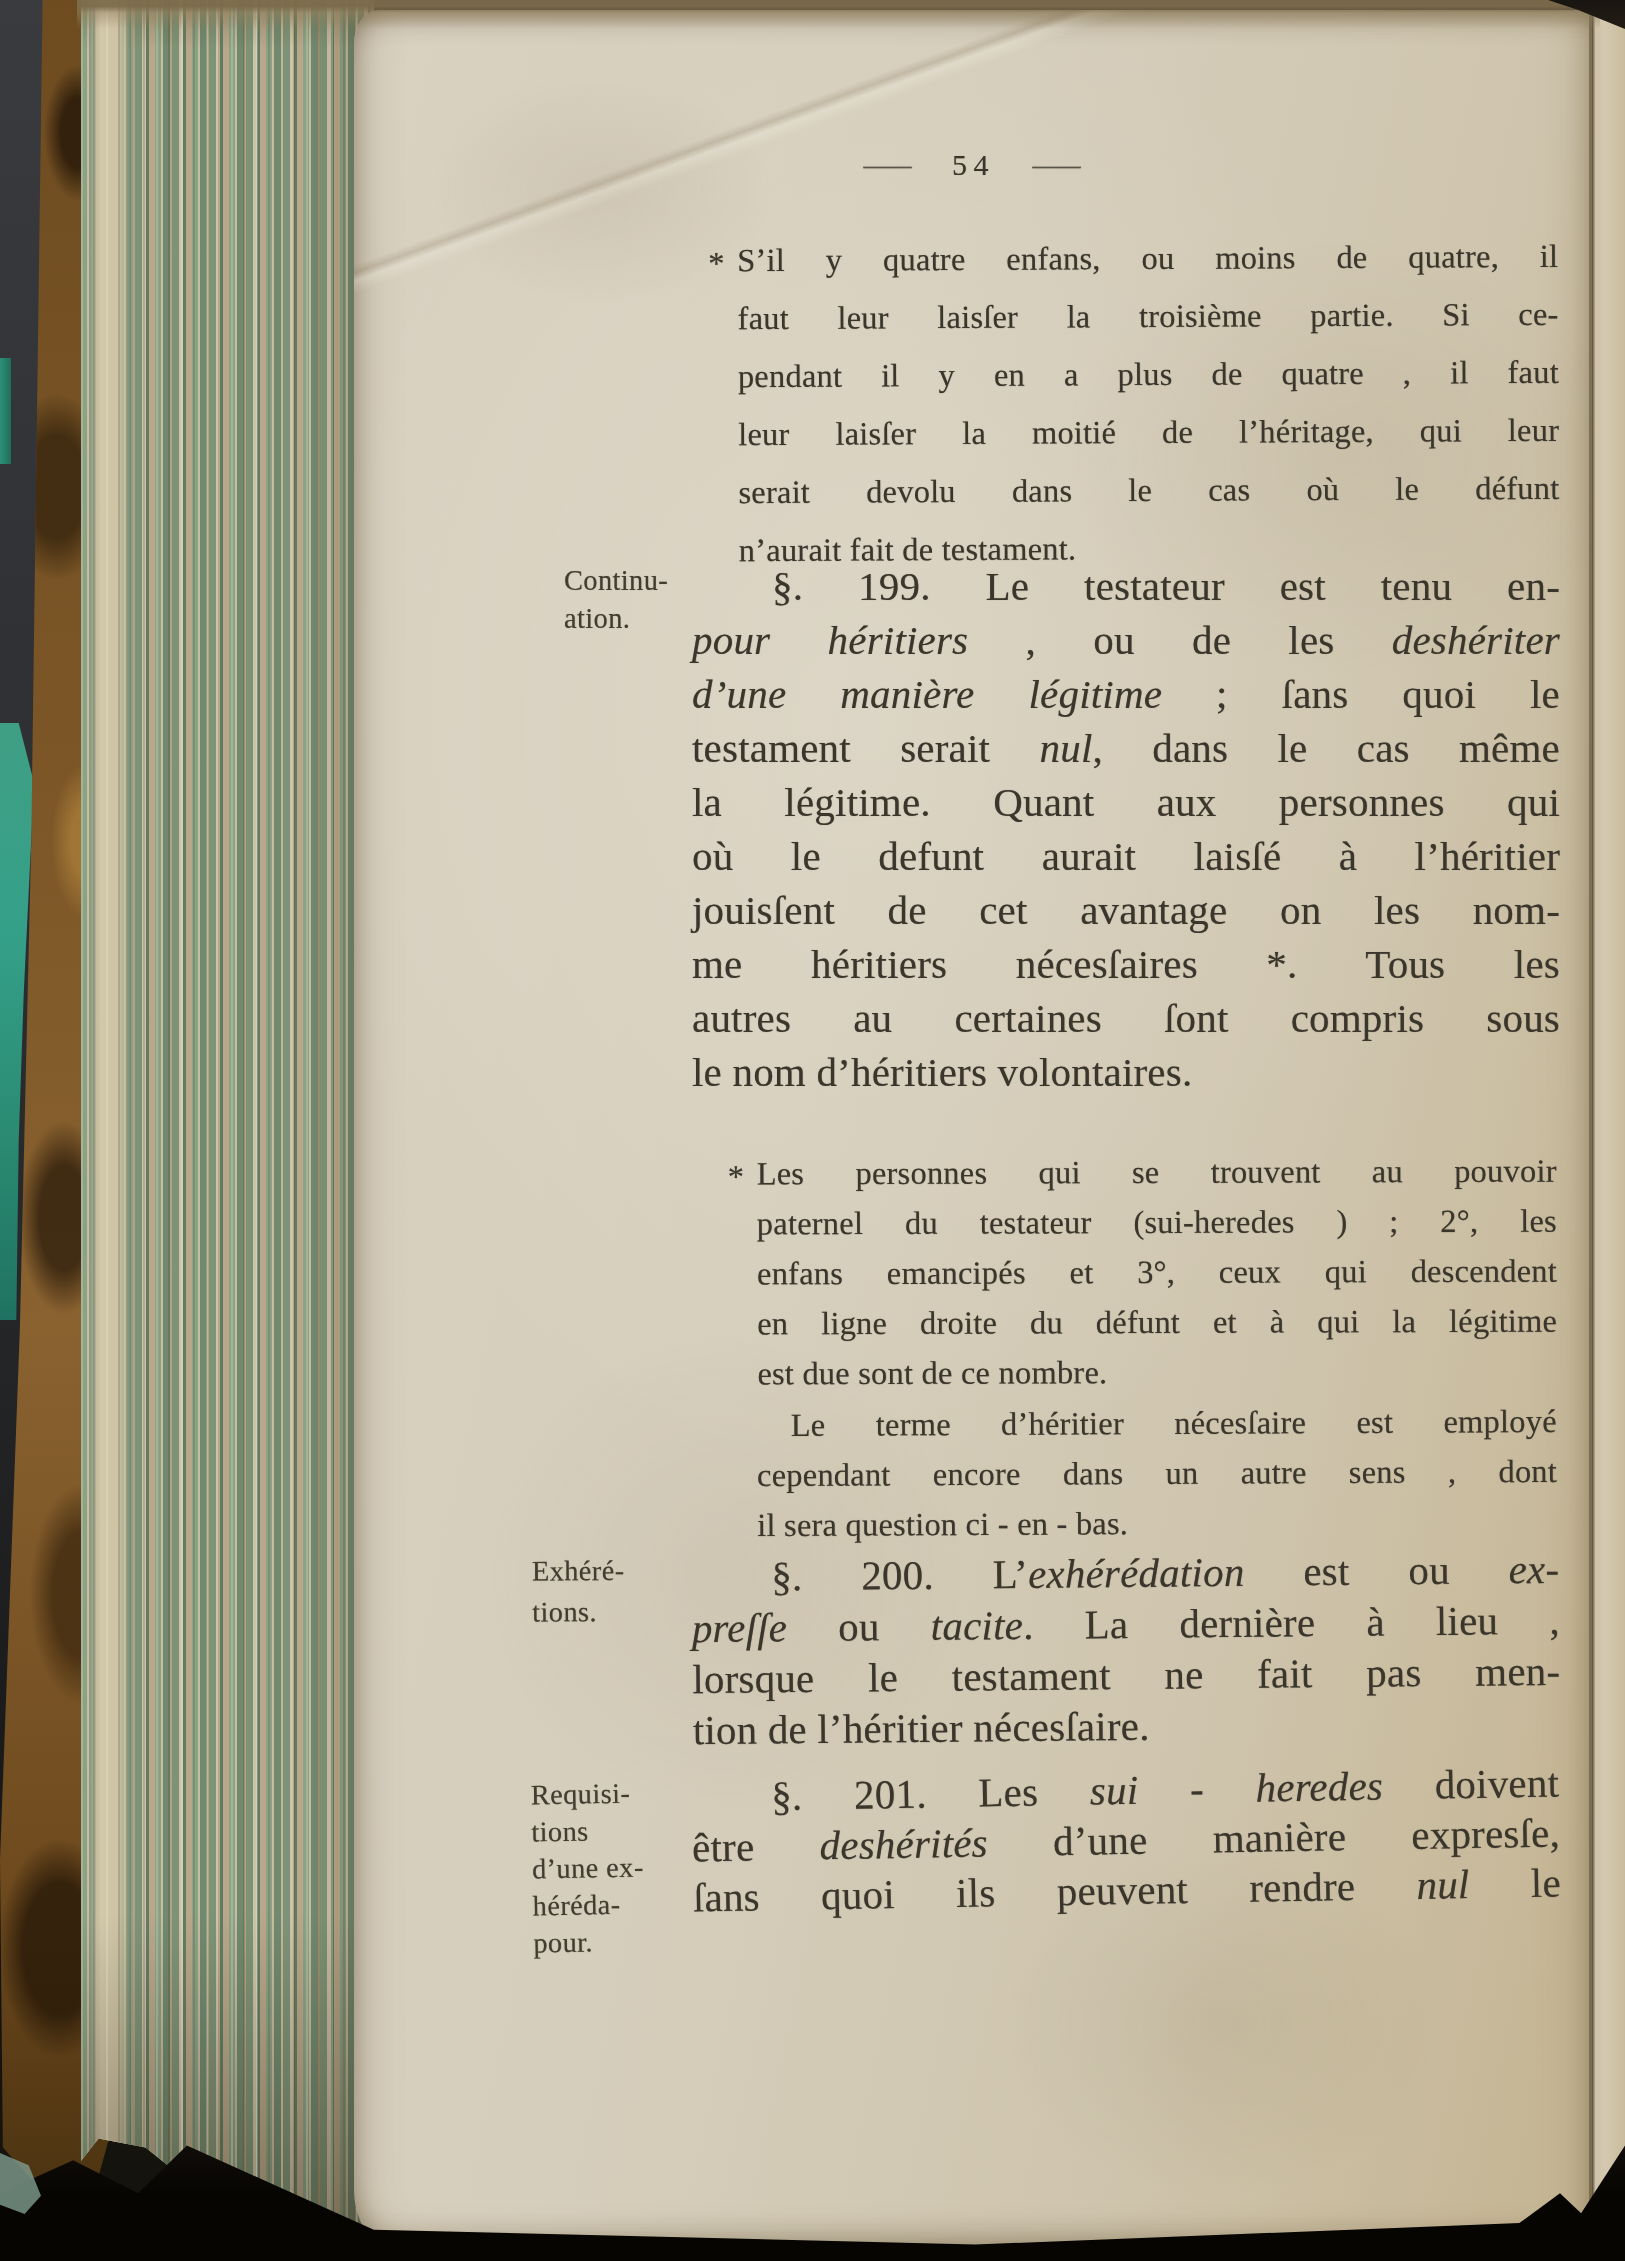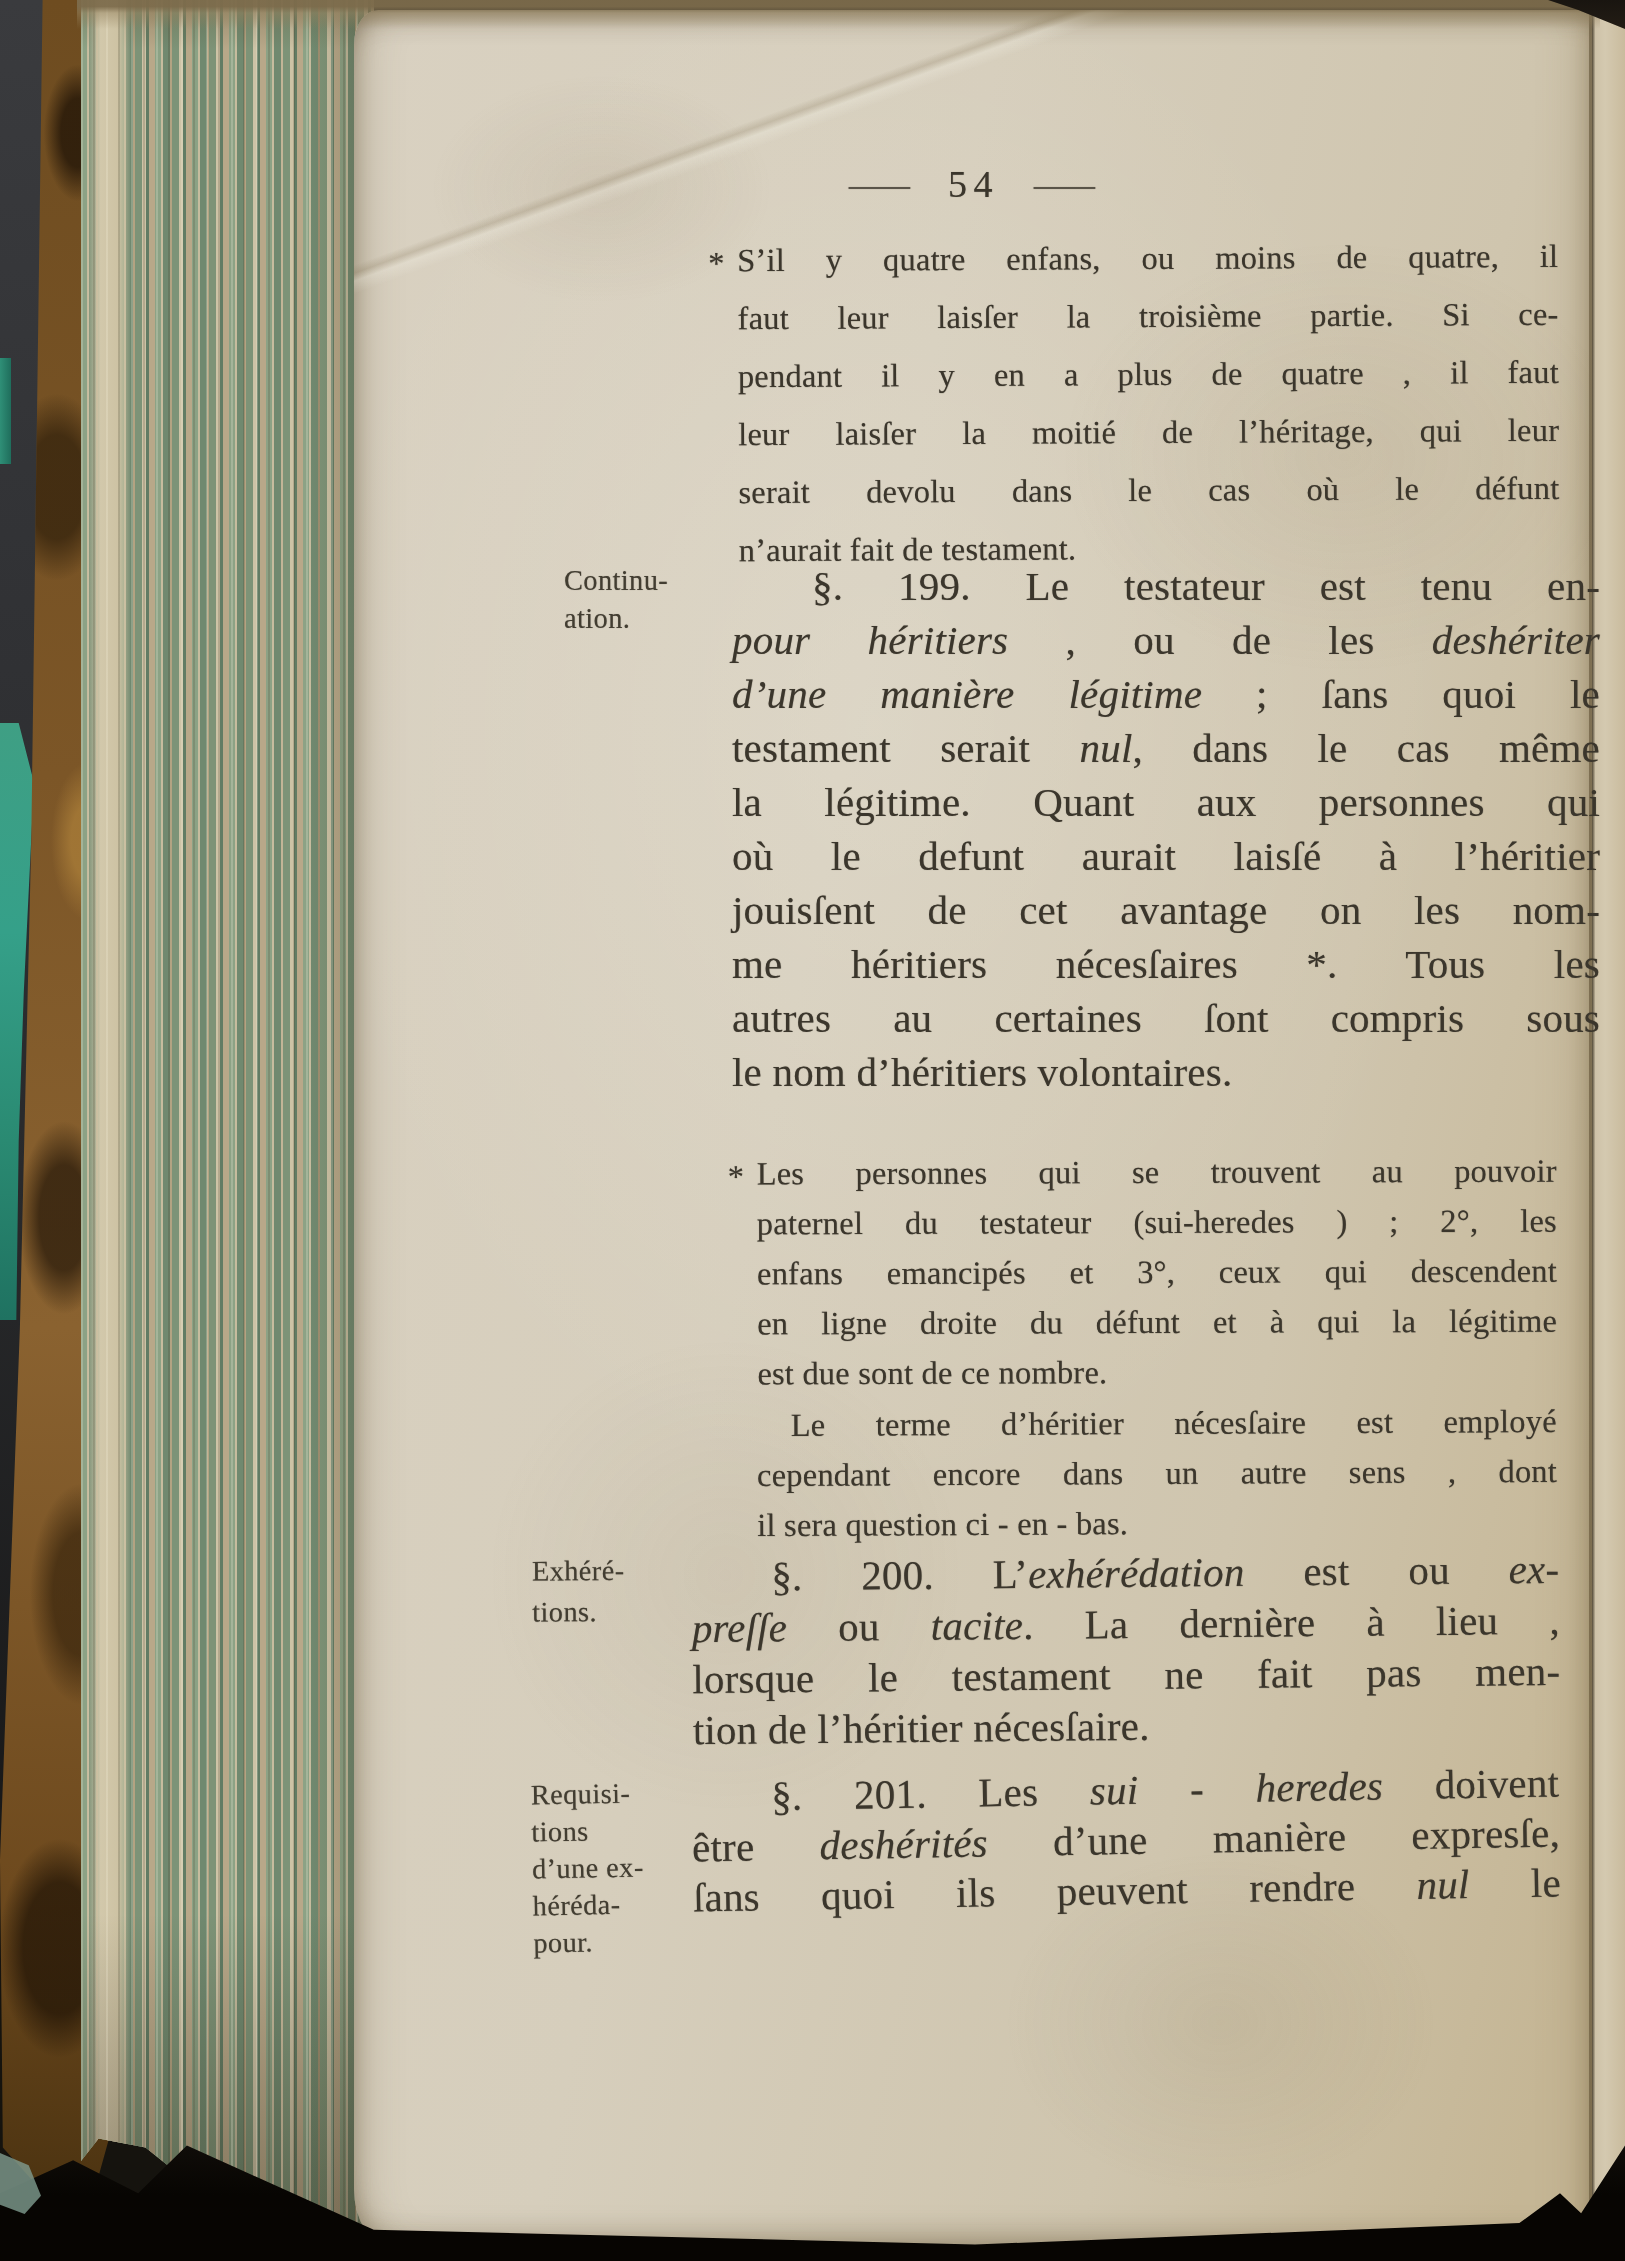--- a/index.html
+++ b/index.html
@@ -68,25 +68,25 @@
     clip-path:polygon(26% 0,100% 0,100% 58%,55% 20%);}
   .bottom-shadow{position:absolute;left:0;top:2096px;width:1625px;height:165px;z-index:8;
     background:linear-gradient(180deg,#181410,#070502 60%);
     clip-path:polygon(0 59%,4.5% 39%,8.5% 59%,11.5% 30%,23% 81%,60% 90%,93.5% 77%,96% 59%,97.3% 71%,100% 30%,100% 100%,0 100%);}
   
   .txt{position:absolute;z-index:10;color:#3b362c;
     text-shadow:0 0 1px rgba(59,54,44,.4), 0.4px 0.4px 0 rgba(59,54,44,.15);}
   .line{width:100%;text-align:justify;text-align-last:justify;}
   .line.last{text-align-last:left;}
   .it{font-style:italic;}
-  .pagenum{left:356px;top:162px;width:1235px;text-align:center;font-size:38px;letter-spacing:1.6px;}
+  .pagenum{left:356px;top:148px;width:1235px;text-align:center;font-size:30px;letter-spacing:1.6px;}
   .pagenum .num{margin:0 47px;letter-spacing:6.5px;}
   .pagenum .rule{display:inline-block;transform:scaleX(1.6);opacity:.8;}
   .body{font-size:41px;letter-spacing:0.2px;}
-  .p199{left:692px;top:559px;width:868px;line-height:54px;margin-left:40px;}
+  .p199{left:692px;top:559px;width:868px;line-height:54px;}
   .p199 .line.first{padding-left:80px;box-sizing:border-box;}
   .p200{left:692px;top:1548px;width:868px;line-height:51px;transform:rotate(-.55deg);}
   .p200 .line.first{padding-left:80px;box-sizing:border-box;}
   .p201{left:692px;top:1765px;width:868px;line-height:50px;transform:rotate(-1deg);}
   .p201 .line.first{padding-left:80px;box-sizing:border-box;}
   .fn{font-size:32.5px;letter-spacing:0.2px;}
   .fn-top{left:738px;top:229px;width:821px;line-height:58px;transform:rotate(-.3deg);}
   .fn-persons{left:757px;top:1147px;width:800px;line-height:50px;transform:rotate(-.2deg);}
   .fn-term{left:757px;top:1398px;width:800px;line-height:50px;transform:rotate(-.3deg);}
   .fn-term .line.first{padding-left:34px;box-sizing:border-box;}

